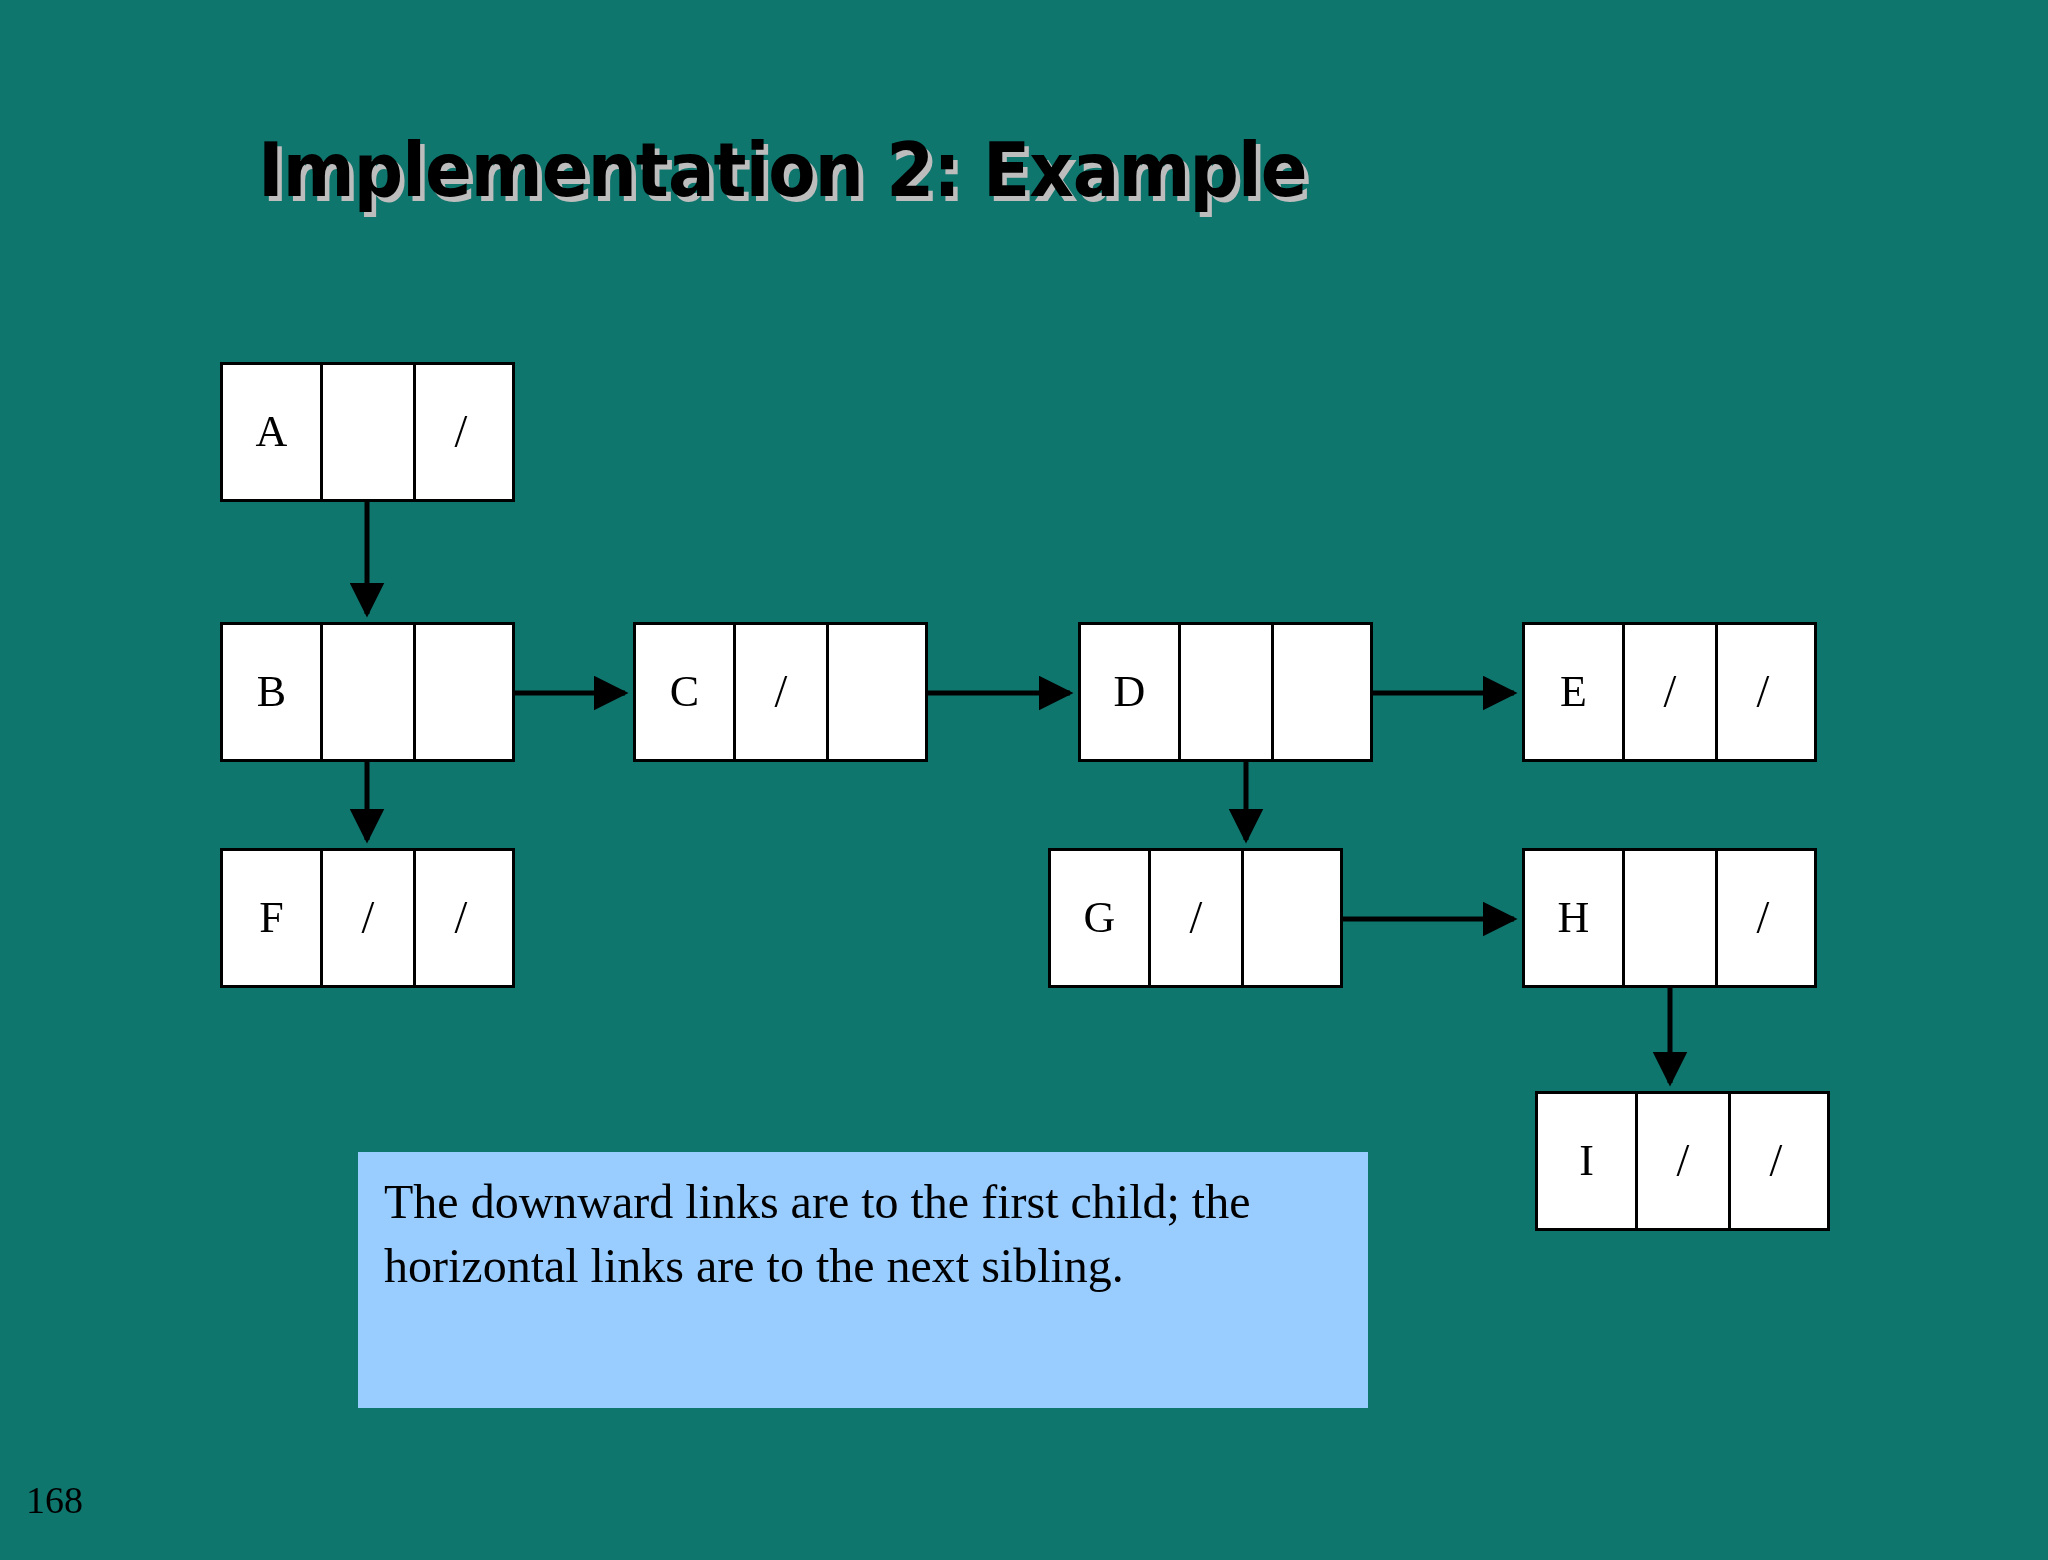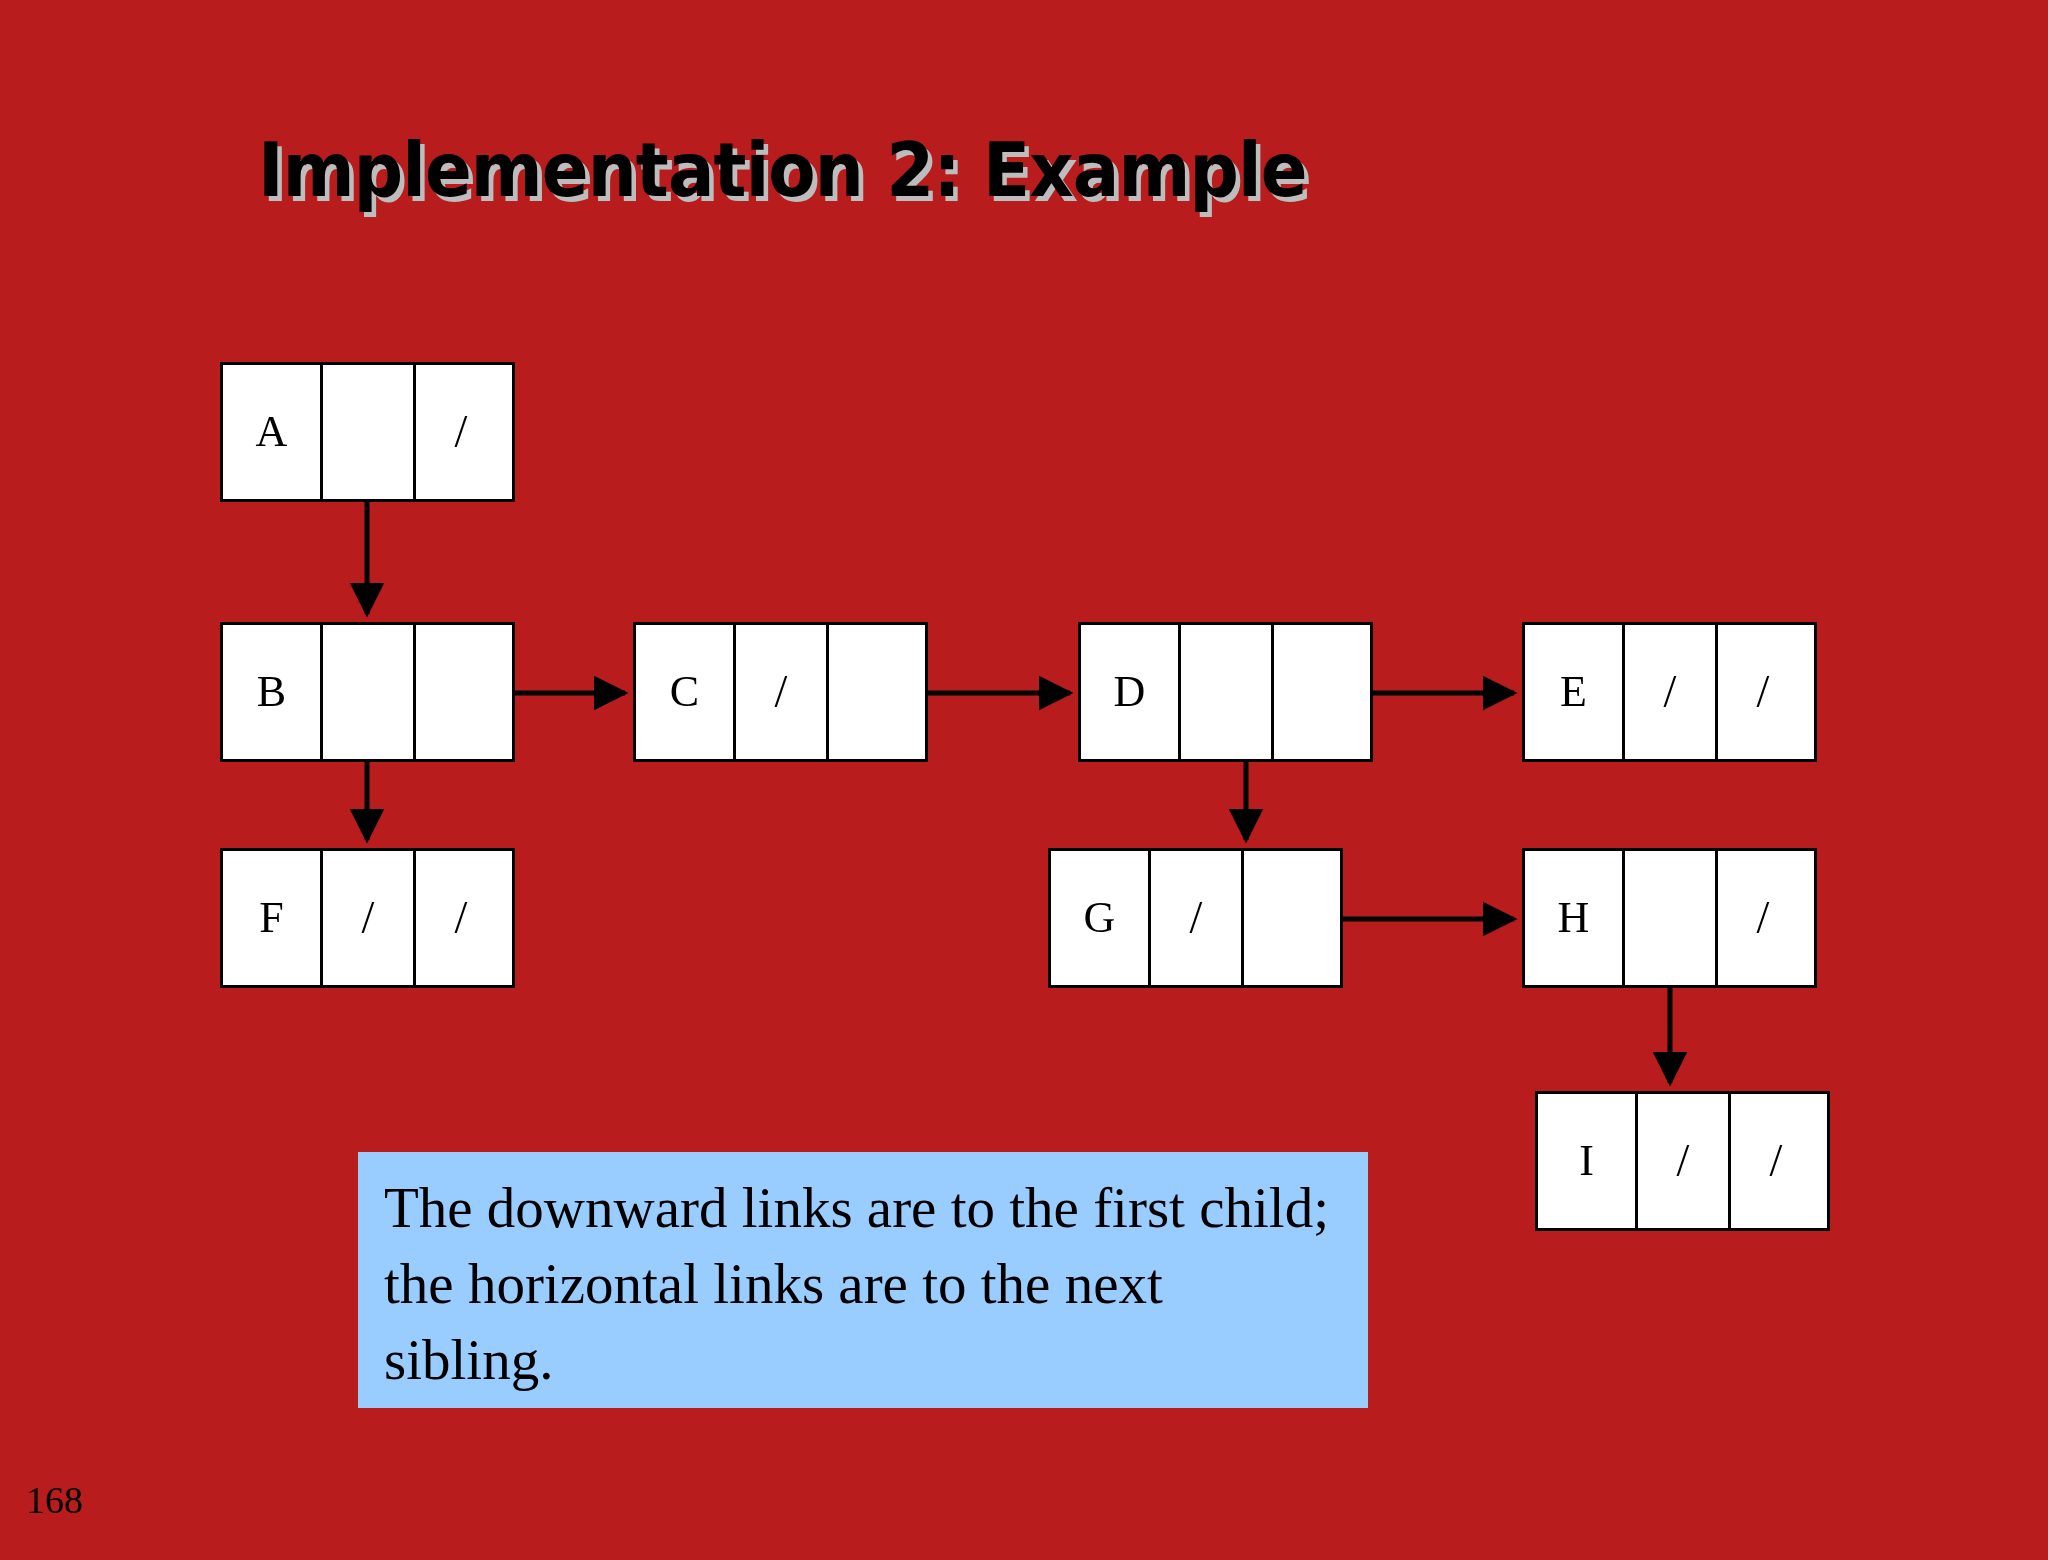--- a/index.html
+++ b/index.html
@@ -4,21 +4,21 @@
 <style>
   html, body {
     margin: 0;
     padding: 0;
     background: #ffffff;
   }
   #slide {
     position: relative;
     width: 2048px;
     height: 1560px;
-    background: #b91c1c;
+    background: #0f766e;
     overflow: hidden;
     font-family: "Liberation Serif", "DejaVu Serif", serif;
   }
 
   
   #slide-title {
     position: absolute;
     left: 258px;
     top: 126px;
     font-family: "DejaVu Sans", "Liberation Sans", sans-serif;
@@ -75,21 +75,21 @@
     width: 1010px;
     height: 256px;
     background: #99CCFF;
     box-sizing: border-box;
     padding: 18px 26px 0 26px;
     z-index: 4;
   }
   #caption p {
     margin: 0;
     font-family: "Liberation Serif", "DejaVu Serif", serif;
-    font-size: 57px;
+    font-size: 48px;
     line-height: 1.33;
     color: #000000;
   }
 
   
   #page-number {
     position: absolute;
     left: 26px;
     top: 1478px;
     font-family: Liberation Serif, serif;

